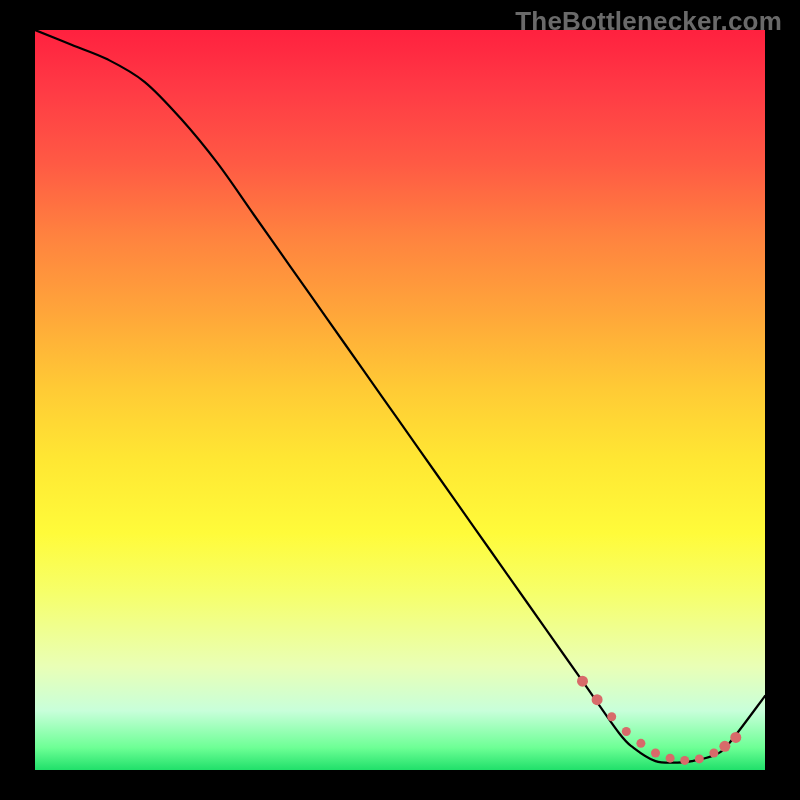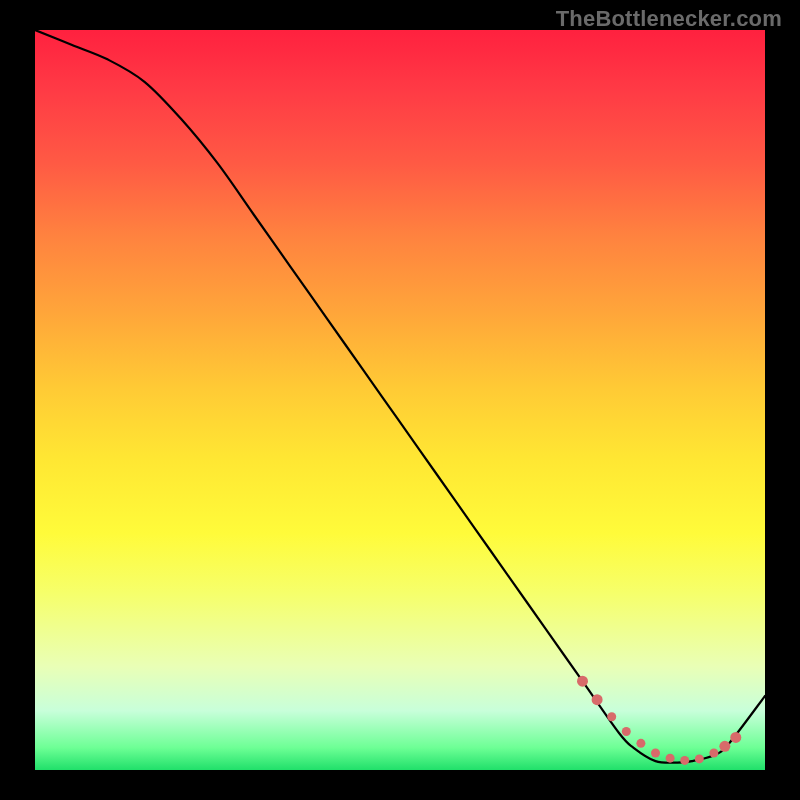--- a/index.html
+++ b/index.html
@@ -9,21 +9,21 @@
     background: #000;
     position: relative;
     font-family: Arial, sans-serif;
     overflow: hidden;
   }
   .watermark {
     position: absolute;
     top: 6px;
     right: 18px;
     color: #6a6a6a;
-    font-size: 22px;
+    font-size: 26px;
     font-weight: bold;
     z-index: 20;
     letter-spacing: 0.2px;
   }
   .plot-frame {
     position: absolute;
     left: 35px;
     top: 30px;
     width: 730px;
     height: 740px;

